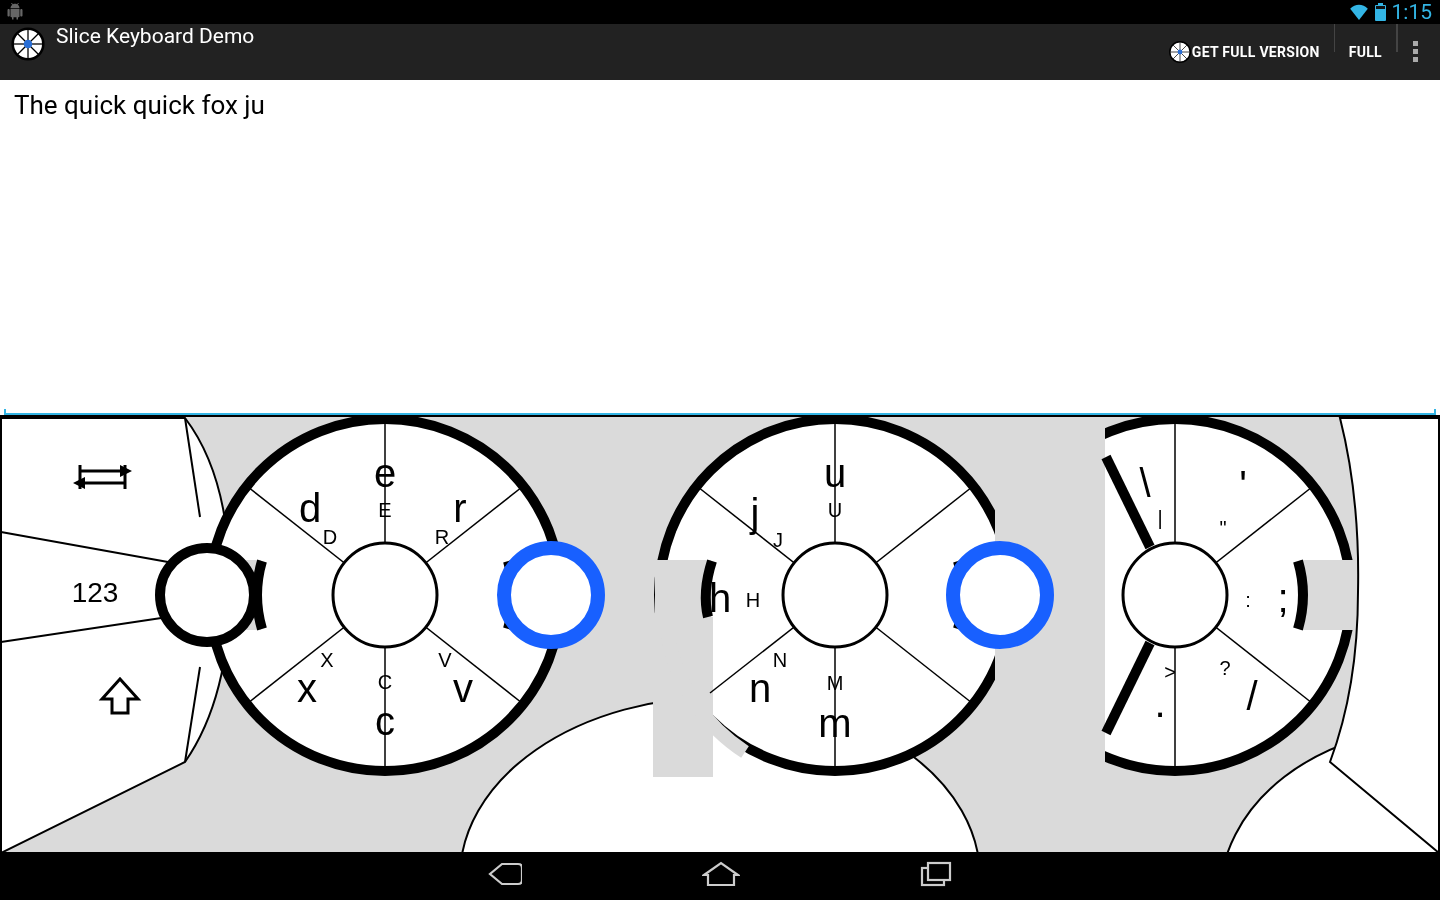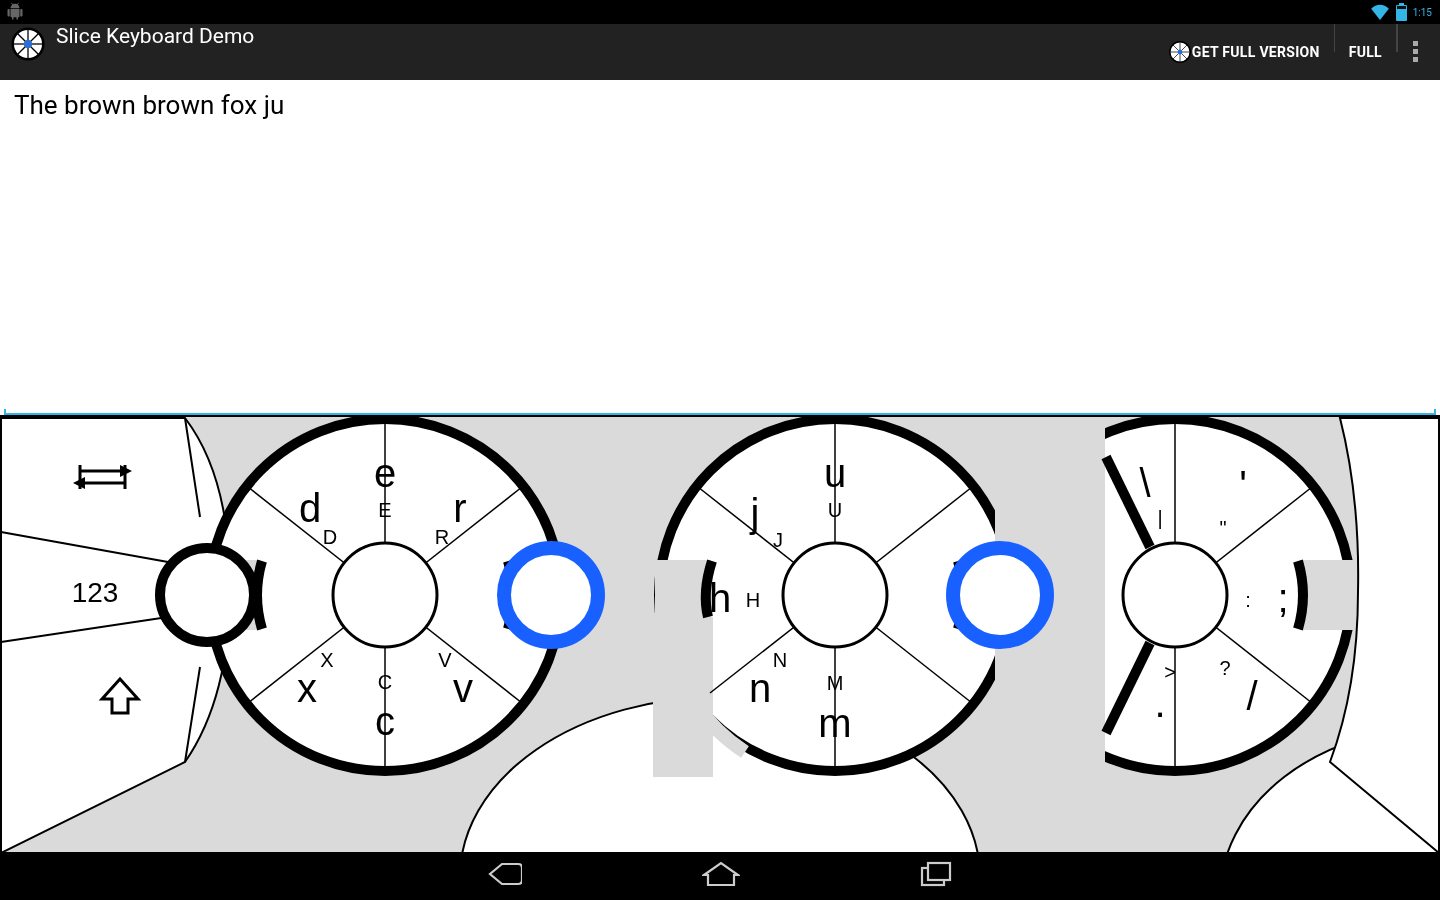--- a/index.html
+++ b/index.html
@@ -1,18 +1,18 @@
 <!DOCTYPE html>
 <html><head>
 <meta charset="utf-8">
 <style>
   *{margin:0;padding:0;box-sizing:border-box;font-family:Roboto,Helvetica,Arial,sans-serif}
   html,body{width:1440px;height:900px;background:#111}
   
-  .status{height:24px;background:#000;display:flex;align-items:center;justify-content:flex-end;padding:0 8px;color:#33b5e5;font-size:10px;gap:6px}
+  .status{height:24px;background:#000;display:flex;align-items:center;justify-content:flex-end;padding:0 8px;color:#33b5e5;font-size:21px;gap:6px}
   .status svg{display:block}
   
   .actionbar{height:56px;background:#222;display:flex;align-items:flex-start;color:#fff;padding:0 6px 0 8px}
   .ab-icon{width:40px;height:40px;display:flex;align-items:center;justify-content:center}
   .ab-title{font-size:21px;margin-left:8px;font-weight:400;flex:none}
   .ab-spacer{flex:1}
   .ab-btn{display:flex;align-items:center;font-size:14px;font-weight:700;letter-spacing:.3px;color:#fff;padding:0 14px;height:56px;cursor:pointer}
   .ab-divider{width:1px;height:28px;background:#444}
   .ab-overflow{width:36px;height:56px;display:flex;align-items:center;justify-content:center;cursor:pointer}
   
@@ -92,21 +92,21 @@
   <div class="ab-overflow">
     <svg width="6" height="22" viewBox="0 0 6 22">
         <rect width="5" height="5" fill="#aaa"></rect>
         <rect y="8" width="5" height="5" fill="#aaa"></rect>
         <rect y="16" width="5" height="5" fill="#aaa"></rect>
       </svg>
   </div>
 </div>
 
 <div class="editor">
-  <span>The brown brown fox ju</span>
+  <span>The quick quick fox ju</span>
 </div>
 <div class="editor-border"></div>
 
 <div class="kb">
 <svg width="1440" height="437" viewBox="0 0 1440 437">
 
   <g>
     <path d="M 0 0 L 180 0 L 200 80 Q 155 120 150 170 L 0 170 Z" fill="#fff" stroke="#000" stroke-width="2"></path>
     <line x1="0" y1="120" x2="155" y2="60" stroke="#000" stroke-width="2"></line>
     <line x1="0" y1="220" x2="150" y2="175" stroke="#000" stroke-width="2"></line>

